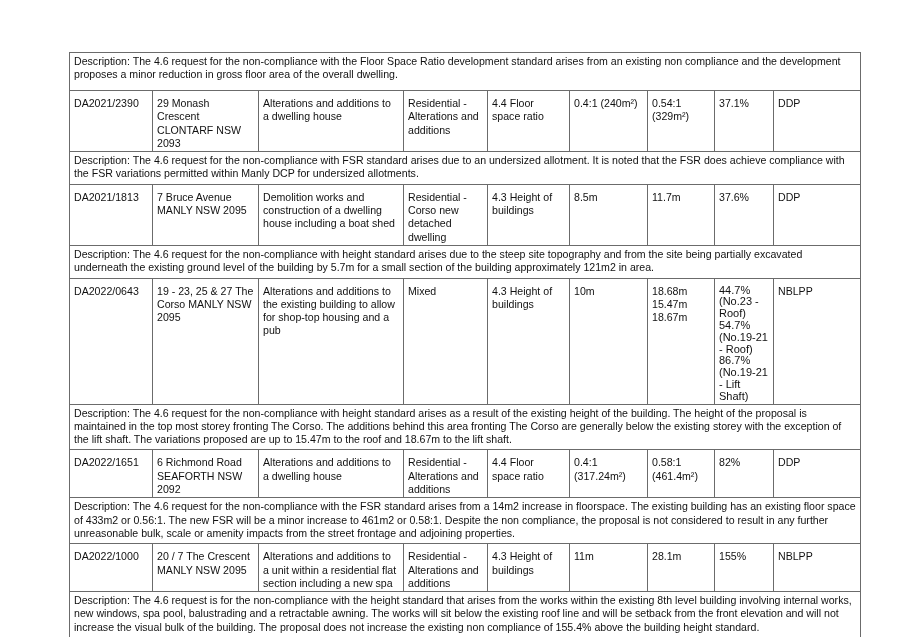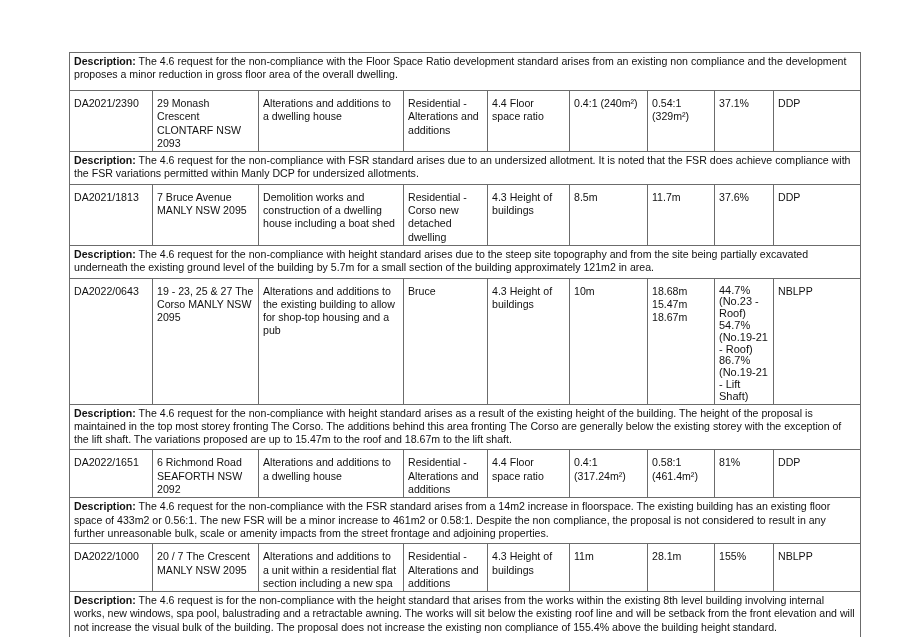--- a/index.html
+++ b/index.html
@@ -1,21 +1,21 @@
 <!DOCTYPE html>
 <html><head>
   <meta charset="utf-8">
   <style>
     html, body { margin:0; padding:0; background:#ffffff; }
     body { width:902px; height:637px; position:relative; overflow:hidden;
       font-family:"Liberation Sans", sans-serif; font-size:10.6px; color:#111; line-height:13.3px; }
     table { position:absolute; left:69px; top:52px; width:791px; border-collapse:collapse; table-layout:fixed; }
     td { border:1px solid #6b6b6b; vertical-align:top; padding:6px 4px 1px 4px; }
     td.desc { padding:2px 4px 3px 4px; }
-    b { font-weight:bold; }
+    b { font-weight:normal; }
   </style>
 </head>
 <body>
 
 <table>
   <colgroup>
     <col style="width:83px">
       <col style="width:106px">
       <col style="width:145px">
       <col style="width:84px">
@@ -57,40 +57,40 @@
       <td>DDP</td>
     </tr>
     <tr>
       <td class="desc" colspan="9"><b>Description:</b> <span>The 4.6 request for the non-compliance with height standard arises due to the steep site topography and from the site being partially excavated underneath the existing ground level of the building by 5.7m for a small section of the building approximately 121m2 in area.</span></td>
     </tr>
 
     <tr>
       <td>DA2022/0643</td>
       <td>19  - 23, 25 &amp; 27 The Corso MANLY NSW 2095</td>
       <td>Alterations and additions to the existing building to allow for shop-top housing and a pub</td>
-      <td>Bruce</td>
+      <td>Mixed</td>
       <td>4.3 Height of buildings</td>
       <td>10m</td>
       <td style="width:50px">18.68m 15.47m 18.67m</td>
       <td style="font-size:11px;line-height:11.8px">44.7% (No.23 - Roof) 54.7% (No.19-21 - Roof) 86.7% (No.19-21 - Lift Shaft)</td>
       <td>NBLPP</td>
     </tr>
     <tr>
       <td class="desc" colspan="9"><b>Description:</b> <span>The 4.6 request for the non-compliance with height standard arises as a result of the existing height of the building. The height of the proposal is maintained in the top most storey fronting The Corso. The additions behind this area fronting The Corso are generally below the existing storey with the exception of the lift shaft. The variations proposed are up to 15.47m to the roof and 18.67m to the lift shaft.</span></td>
     </tr>
 
     <tr>
       <td>DA2022/1651</td>
       <td>6  Richmond Road SEAFORTH NSW 2092</td>
       <td>Alterations and additions to a dwelling house</td>
       <td>Residential - Alterations and additions</td>
       <td>4.4 Floor space ratio</td>
       <td>0.4:1 (317.24m²)</td>
       <td>0.58:1 (461.4m²)</td>
-      <td>81%</td>
+      <td>82%</td>
       <td>DDP</td>
     </tr>
     <tr>
       <td class="desc" colspan="9"><b>Description:</b> <span>The 4.6 request for the non-compliance with the FSR standard arises from a 14m2 increase in floorspace. The existing building has an existing floor space of 433m2 or 0.56:1. The new FSR will be a minor increase to 461m2 or 0.58:1. Despite the non compliance, the proposal is not considered to result in any further unreasonable bulk, scale or amenity impacts from the street frontage and adjoining properties.</span></td>
     </tr>
 
     <tr>
       <td>DA2022/1000</td>
       <td>20 / 7  The Crescent MANLY NSW 2095</td>
       <td>Alterations and additions to a unit within a residential flat section including a new spa</td>

